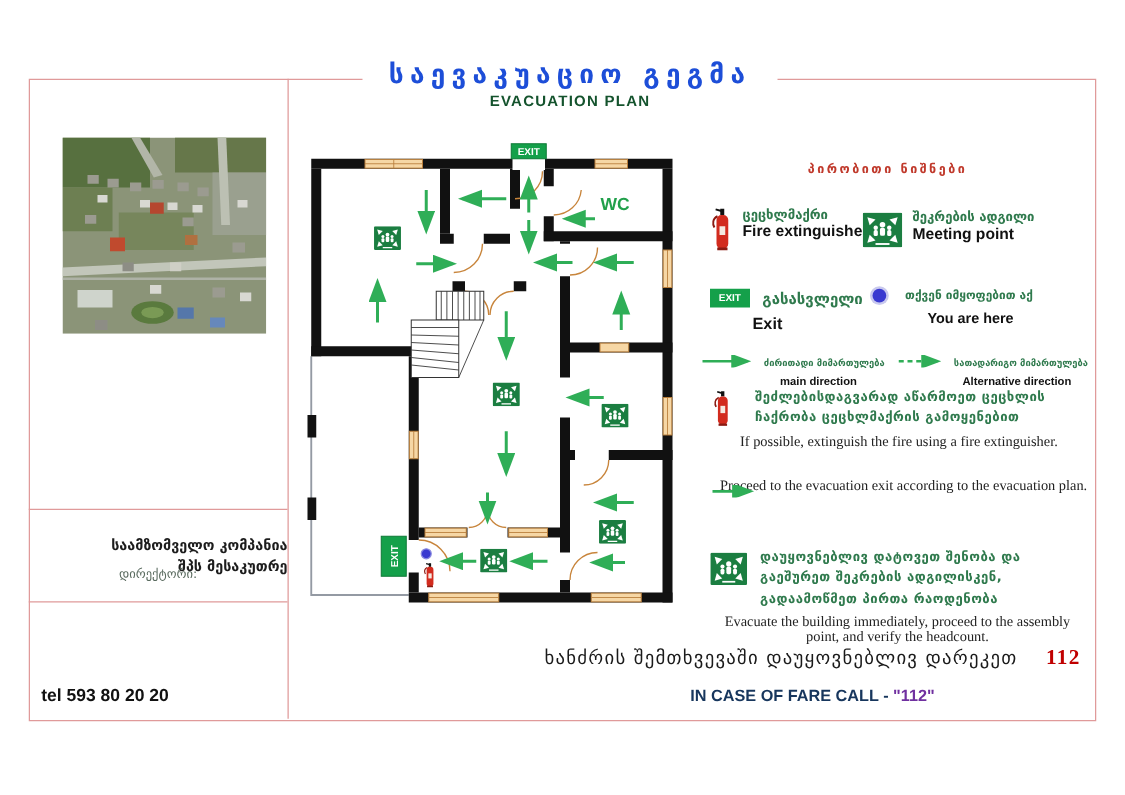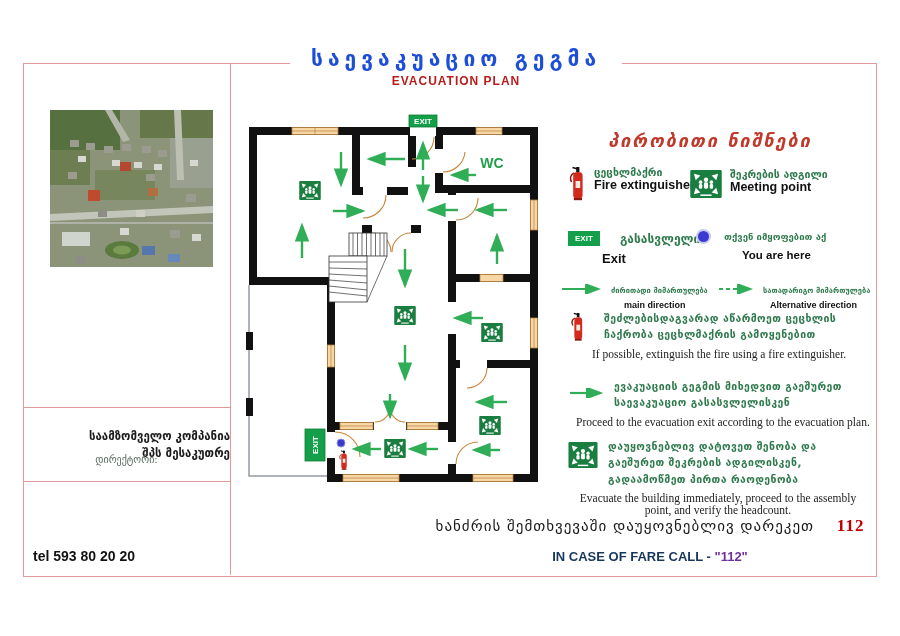--- a/index.html
+++ b/index.html
@@ -3,33 +3,33 @@
 <meta charset="utf-8">
 <style>
   html,body{margin:0;padding:0;background:#fff;}
   body{width:900px;height:636px;position:relative;overflow:hidden;
        font-family:"DejaVu Sans","Liberation Sans",sans-serif;}
   .abs{position:absolute;}
   .border-box{left:23px;top:63px;width:852px;height:512px;border:1px solid #e09a9a;}
   .vline{left:230px;top:63px;width:1px;height:512px;background:#e09a9a;}
   .title-block{left:290px;top:47px;width:320px;text-align:center;background:#fff;padding:0 6px;}
   .title-ka{color:#1d4ed8;font-weight:bold;font-size:21px;letter-spacing:5px;white-space:nowrap;}
-  .title-en{color:#b91c1c;font-weight:bold;font-size:12px;letter-spacing:1px;
+  .title-en{color:#14532d;font-weight:bold;font-size:12px;letter-spacing:1px;
             font-family:"Liberation Sans",sans-serif;margin-top:3px;}
   .company-box{left:23px;top:407px;width:207px;border-top:1px solid #e09a9a;border-bottom:1px solid #e09a9a;
                text-align:right;padding:20px 0;}
   .company-line{font-size:11.5px;font-weight:bold;color:#1c1c1c;line-height:1.45;}
   .director-box{left:23px;top:452px;width:207px;text-align:center;color:#5a6b5f;}
   .director-label{font-size:10px;line-height:1.6;}
   .director-name{font-size:10px;line-height:1.6;}
   .phone{left:33px;top:548px;font-size:14px;font-weight:bold;color:#111;
          font-family:"Liberation Sans",sans-serif;}
   .right-col{left:560px;top:120px;width:316px;}
   .legend-header{position:absolute;left:0;top:10px;width:300px;text-align:center;
-                 color:#c0392b;font-weight:bold;font-size:18px;letter-spacing:2px;font-style:italic;}
+                 color:#c0392b;font-weight:bold;font-size:10px;letter-spacing:2px;}
   .ka-green{color:#2f7a4d;font-weight:bold;}
   .en-bold{font-family:"Liberation Sans",sans-serif;font-weight:bold;color:#111;}
   .serif-en{font-family:"Liberation Serif","DejaVu Serif",serif;color:#222;}
   .footer-ka{left:425px;top:516px;width:450px;text-align:center;font-size:15px;color:#1a1a1a;letter-spacing:1px;}
   .footer-ka .num{color:#c00000;font-family:"Liberation Serif",serif;font-size:17px;font-weight:bold;margin-left:17px;}
   .footer-en{left:425px;top:549px;width:450px;text-align:center;font-size:13px;font-weight:bold;
              color:#17365d;font-family:"Liberation Sans",sans-serif;}
   .footer-en .num{color:#7030a0;}
   .leg-item-ka{font-size:10.5px;}
   .leg-item-en{font-size:12.5px;}
@@ -284,21 +284,21 @@
       </svg>
     <div style="margin-left:40px">
       <div class="ka-green leg-item-ka">შეკრების ადგილი</div>
       <div class="en-bold leg-item-en">Meeting point</div>
     </div>
   </div>
 
   <div class="abs" style="left:8px;top:108px">
     <span style="display:inline-block;background:#14a04a;color:#fff;font-weight:bold;font-size:8px;
                  padding:3px 7px;vertical-align:middle;font-family:'Liberation Sans',sans-serif">EXIT</span>
-    <span class="ka-green" style="font-size:12px;margin-left:15px;vertical-align:middle">გასასვლელი</span>
+    <span class="ka-green" style="font-size:12px;margin-left:5px;vertical-align:middle">გასასვლელი</span>
     <div class="en-bold" style="font-size:13px;margin:4px 0 0 34px">Exit</div>
   </div>
   <div class="abs" style="left:138px;top:106px">
     <span style="display:inline-block;width:11px;height:11px;border-radius:50%;background:#3a3ad0;
                  box-shadow:0 0 0 2px #c9c9ee;vertical-align:middle;margin-right:10px"></span>
     <span class="ka-green" style="font-size:9.5px;vertical-align:middle">თქვენ იმყოფებით აქ</span>
     <div class="en-bold" style="font-size:11.5px;margin:4px 0 0 44px">You are here</div>
   </div>
 
   <div class="abs" style="left:0px;top:158px">
@@ -321,21 +321,20 @@
         <use href="#ext"></use>
       </svg>
     <div class="ka-green instr-ka" style="margin-left:36px;width:262px">შეძლებისდაგვარად აწარმოეთ ცეცხლის ჩაქრობა ცეცხლმაქრის გამოყენებით</div>
     <div class="serif-en instr-en" style="margin-left:24px;width:286px">If possible, extinguish the fire using a fire extinguisher.</div>
   </div>
 
   <div class="abs" style="left:8px;top:258px;width:300px">
     <svg width="40" height="10" style="position:absolute;left:0;top:10px">
       <line x1="2" y1="5" x2="32" y2="5" stroke="#2fae57" stroke-width="2.2" marker-end="url(#ah)"></line>
     </svg>
-    <div class="ka-green instr-ka" style="margin-left:46px;width:256px">ევაკუაციის გეგმის მიხედვით გაეშურეთ საევაკუაციო გასასვლელისკენ</div>
     <div class="serif-en instr-en" style="margin-left:8px;width:300px">Proceed to the evacuation exit according to the evacuation plan.</div>
   </div>
 
   <div class="abs" style="left:8px;top:318px;width:300px">
     <svg width="30" height="26" viewBox="0 0 34 30" style="position:absolute;left:0;top:4px">
         <use href="#mp"></use>
       </svg>
     <div class="ka-green instr-ka" style="margin-left:40px;width:252px">დაუყოვნებლივ დატოვეთ შენობა და გაეშურეთ შეკრების ადგილისკენ, გადაამოწმეთ პირთა რაოდენობა</div>
     <div class="serif-en instr-en" style="width:300px;text-align:center">Evacuate the building immediately, proceed to the assembly point, and verify the headcount.</div>
   </div>

